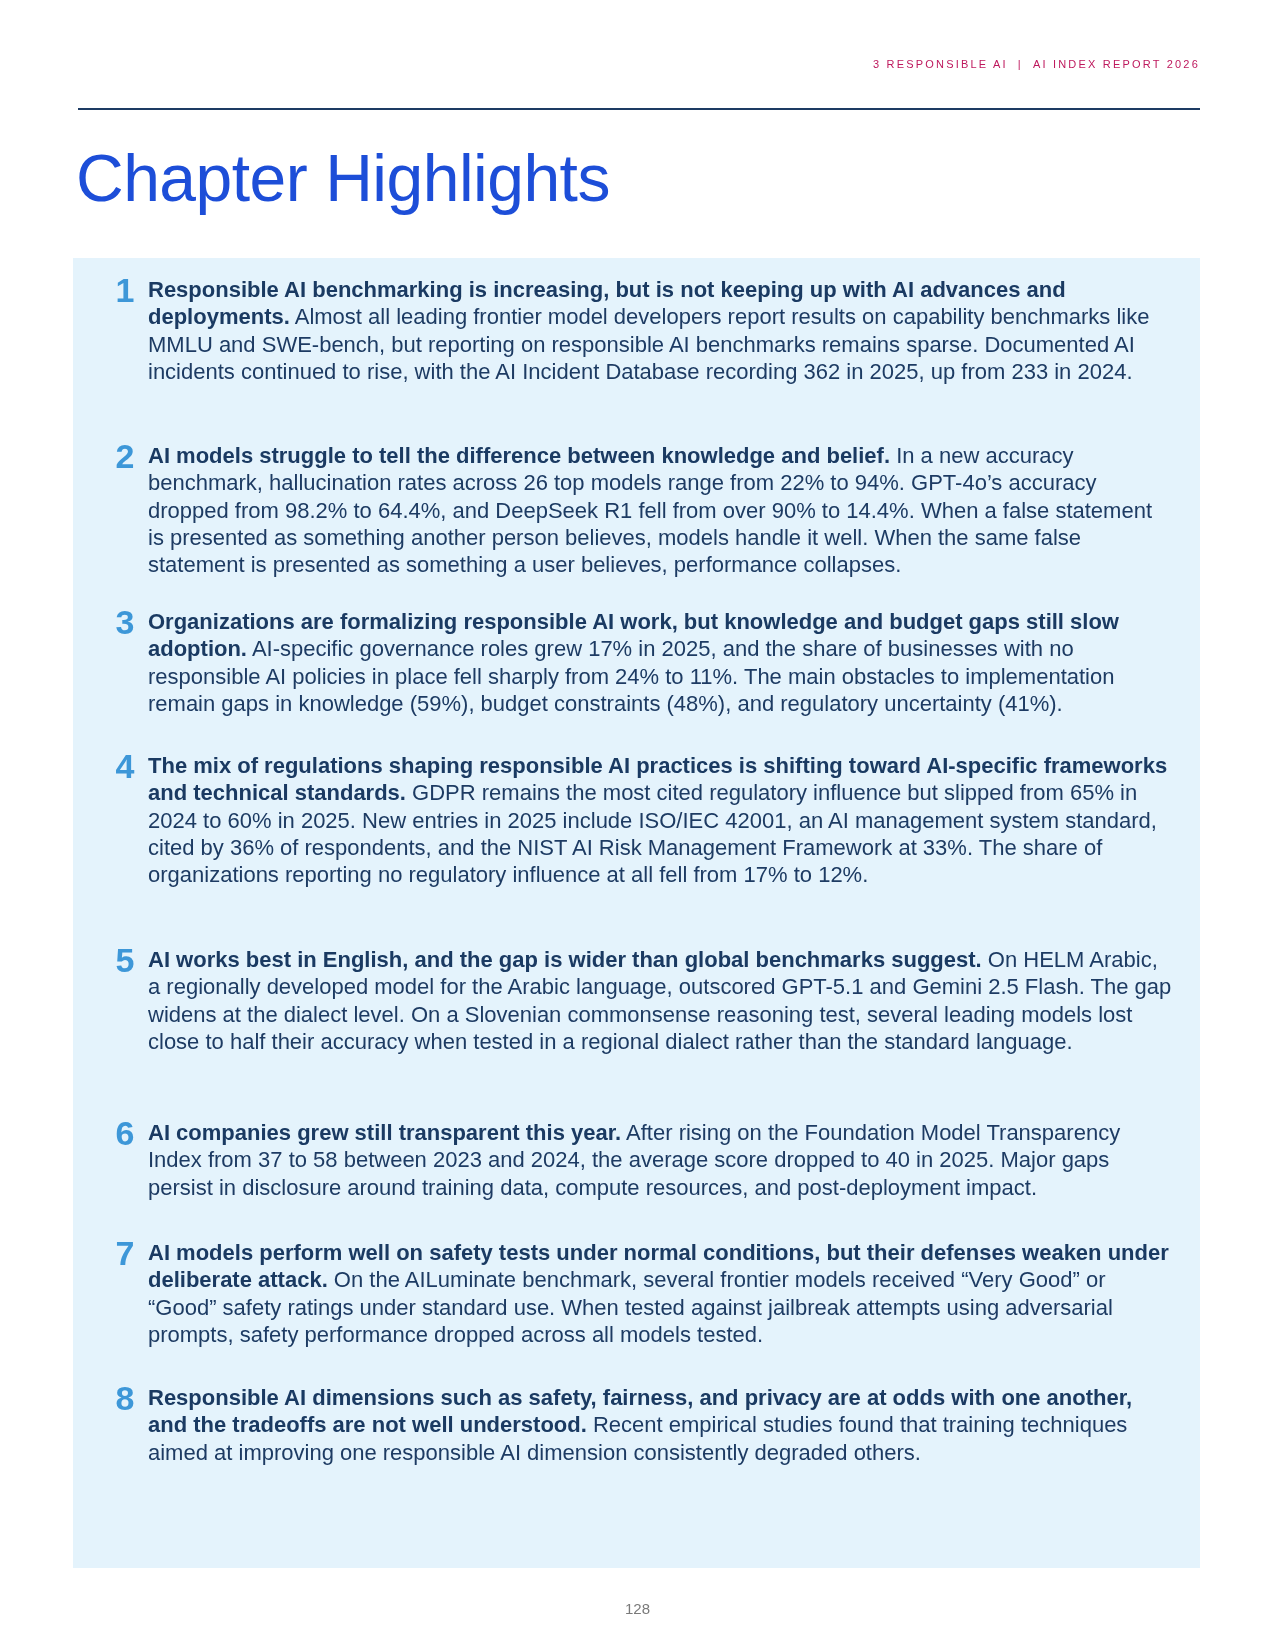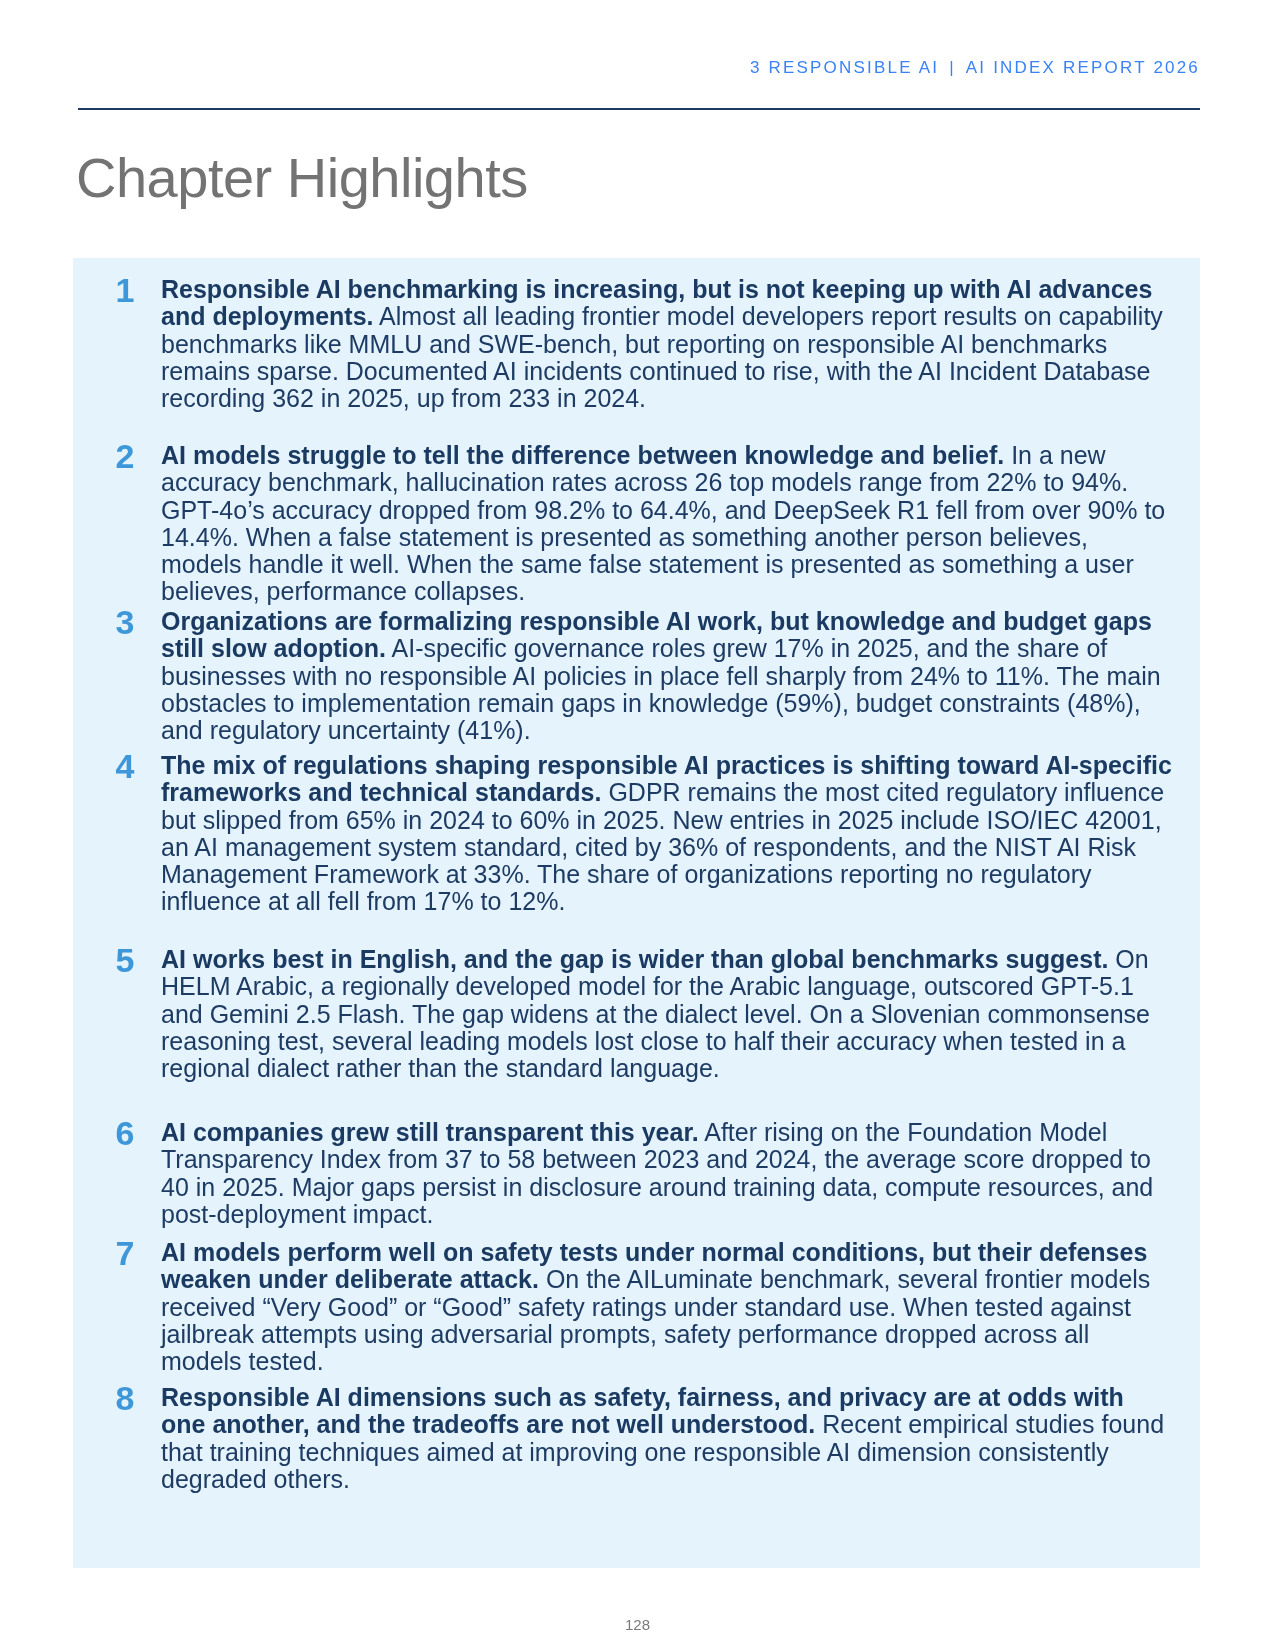--- a/index.html
+++ b/index.html
@@ -3,51 +3,51 @@
   <meta charset="utf-8">
   <style>
     html, body { margin: 0; padding: 0; background: #ffffff; }
     body {
       width: 1275px; height: 1650px; position: relative; overflow: hidden;
       font-family: "Liberation Sans", "DejaVu Sans", sans-serif;
       color: #1d3b63;
     }
     .running-head {
       position: absolute; right: 75px; top: 58px;
-      font-size: 17px; letter-spacing: 2.2px; color: #3b82f6;
+      font-size: 11px; letter-spacing: 2.2px; color: #be185d;
       white-space: nowrap;
     }
     .running-head .sep { margin: 0 10px; }
     .rule {
       position: absolute; left: 78px; right: 75px; top: 108px;
       height: 2px; background: #1d3b63;
     }
     .page-title {
       position: absolute; left: 76px; top: 138px; margin: 0;
-      font-size: 56px; font-weight: normal; color: #737373;
+      font-size: 66px; font-weight: normal; color: #1d4ed8;
       letter-spacing: -0.5px; line-height: 80px;
     }
     .highlights-box {
       position: absolute; left: 73px; top: 258px; width: 1127px; height: 1310px;
       background: #e4f3fc;
     }
     .item { position: absolute; left: 0; right: 0; }
     .item-num {
       position: absolute; left: 32px; top: 0;
       font-size: 34px; font-weight: bold; color: #3d97d8;
       width: 40px; text-align: center; line-height: 40px;
     }
     .item-text {
-      position: absolute; left: 88px; right: 28px; top: 6px;
-      font-size: 25px; line-height: 27.3px; color: #1d3b63;
+      position: absolute; left: 75px; right: 28px; top: 6px;
+      font-size: 22px; line-height: 27.3px; color: #1d3b63;
     }
     .item-text .lead { font-weight: bold; color: #1a3a62; }
     .page-number {
       position: absolute; left: 0; right: 0; top: 1600px; text-align: center;
-      font-size: 15px; color: #7a7a7a; margin-top: 16px;
+      font-size: 15px; color: #7a7a7a;
     }
   </style>
 </head>
 <body>
 
 <div class="running-head">
   <span>3 RESPONSIBLE AI</span><span class="sep">|</span><span>AI INDEX REPORT 2026</span>
 </div>
 <div class="rule"></div>
 

